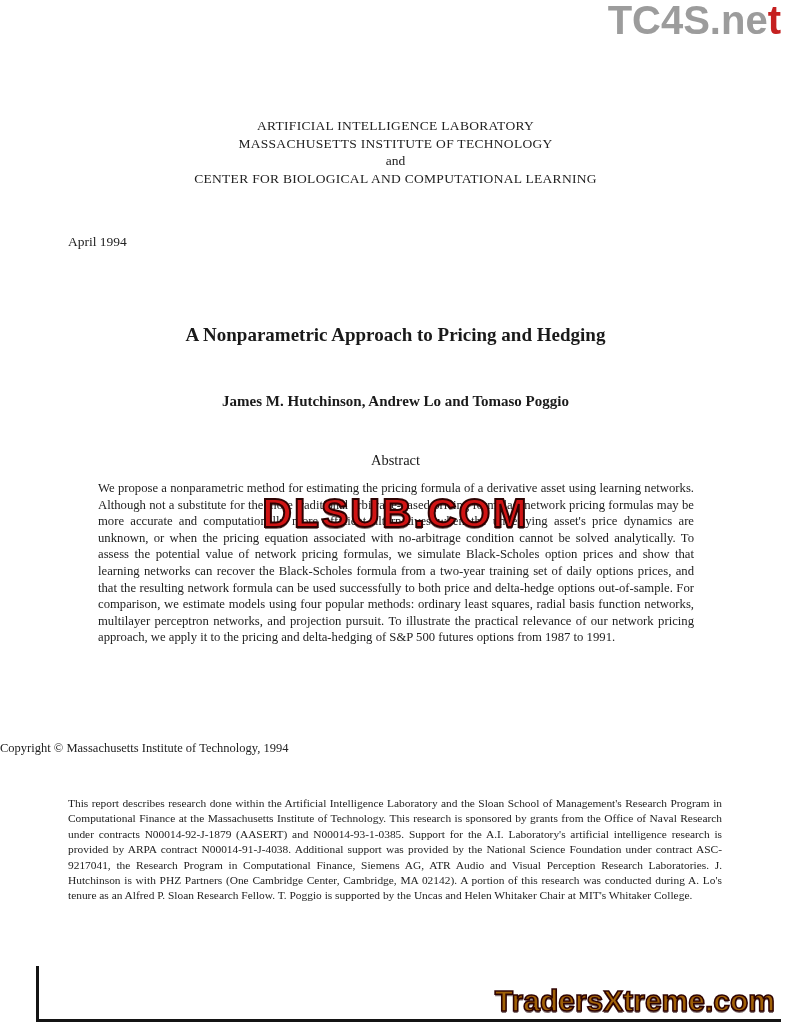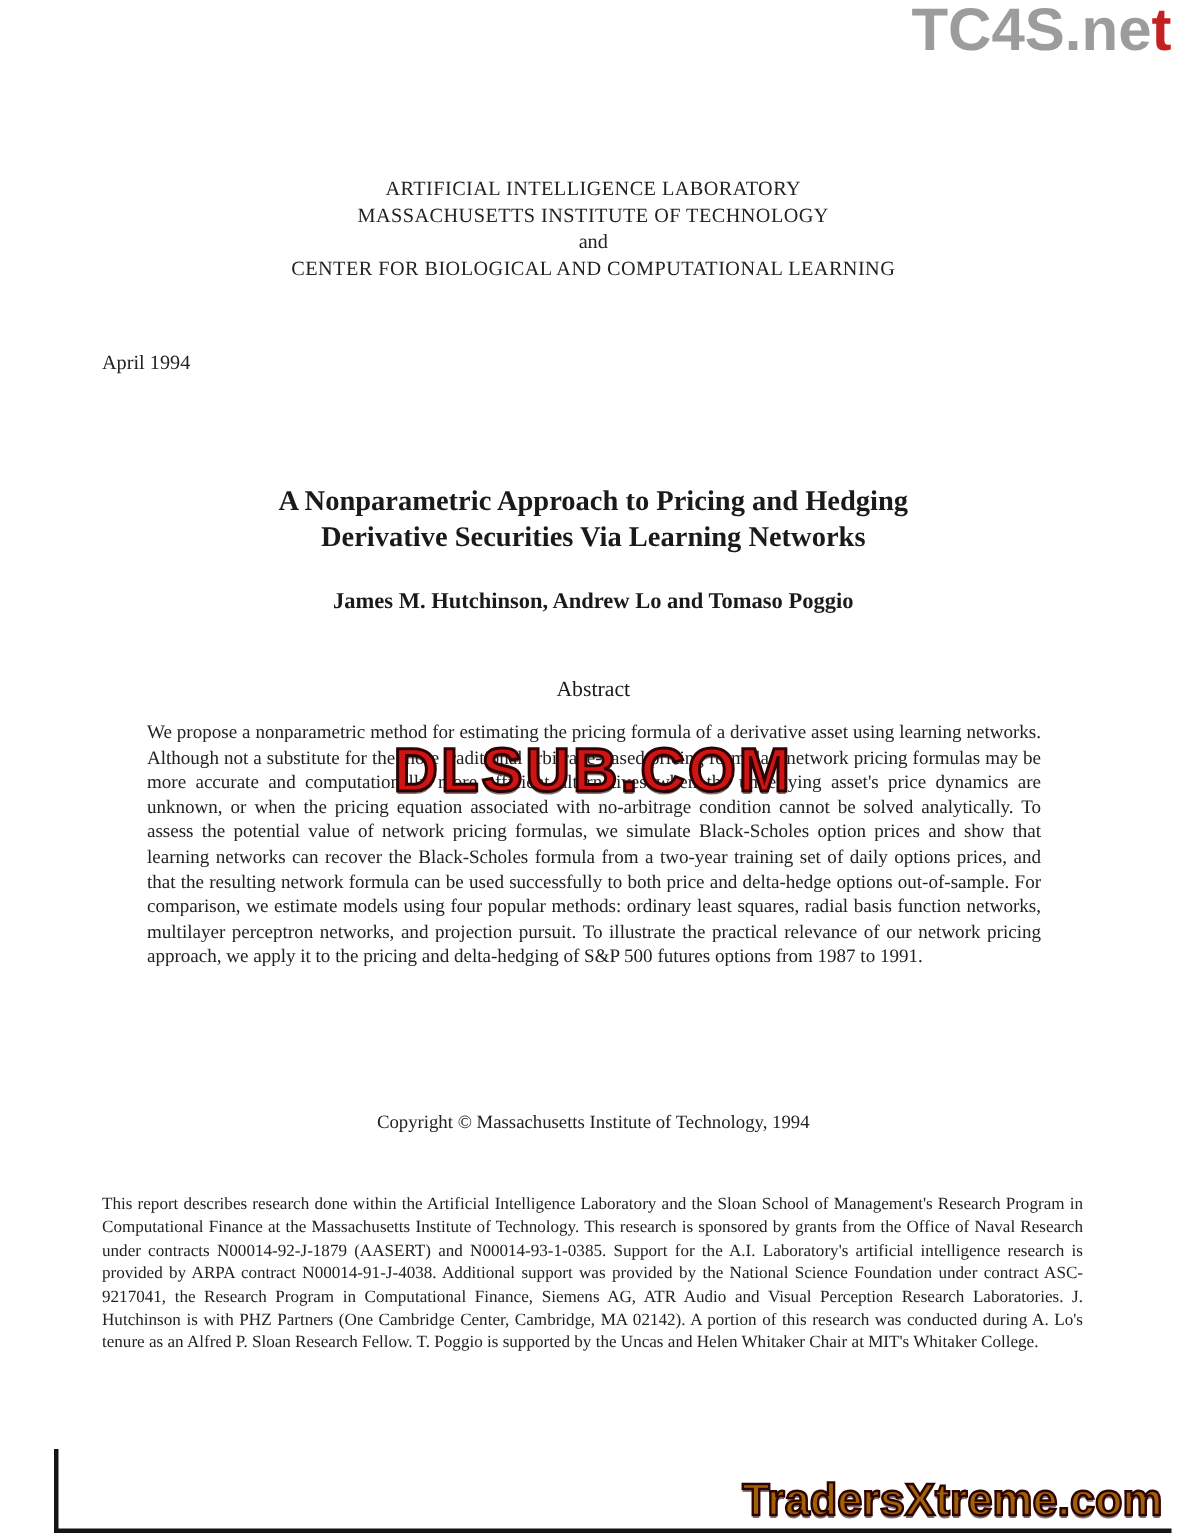--- a/index.html
+++ b/index.html
@@ -75,21 +75,21 @@
     font-size: 12.7px;
     line-height: 16.6px;
     text-align: justify;
     color: #222;
   }
 
   
   .copyright {
     position: absolute;
     top: 737px; left: 0; right: 0;
-    text-align: center;
+    text-align: left;
     font-size: 12.5px;
     color: #222;
   }
 
   
   .footnote {
     position: absolute;
     top: 792px; left: 68px;
     width: 654px;
     font-size: 11.4px;
@@ -166,21 +166,20 @@
     <div class="and-line">and</div>
     <div>CENTER FOR BIOLOGICAL AND COMPUTATIONAL LEARNING</div>
   </div>
 
   <div class="memo-row">
     <div>April 1994</div>
   </div>
 
   <div class="paper-title">
     <div>A Nonparametric Approach to Pricing and Hedging</div>
-    <div>Derivative Securities Via Learning Networks</div>
   </div>
 
   <div class="authors">James M. Hutchinson, Andrew Lo and Tomaso Poggio</div>
 
   <div class="abstract-heading">Abstract</div>
   <div class="abstract-body">We propose a nonparametric method for estimating the pricing formula of a derivative asset using learning networks. Although not a substitute for the more traditional arbitrage-based pricing formulas, network pricing formulas may be more accurate and computationally more efficient alternatives when the underlying asset's price dynamics are unknown, or when the pricing equation associated with no-arbitrage condition cannot be solved analytically. To assess the potential value of network pricing formulas, we simulate Black-Scholes option prices and show that learning networks can recover the Black-Scholes formula from a two-year training set of daily options prices, and that the resulting network formula can be used successfully to both price and delta-hedge options out-of-sample. For comparison, we estimate models using four popular methods: ordinary least squares, radial basis function networks, multilayer perceptron networks, and projection pursuit. To illustrate the practical relevance of our network pricing approach, we apply it to the pricing and delta-hedging of S&amp;P 500 futures options from 1987 to 1991.</div>
 
   <div class="wm-center">DLSUB.COM</div>
 
   <div class="copyright">Copyright © Massachusetts Institute of Technology, 1994</div>

